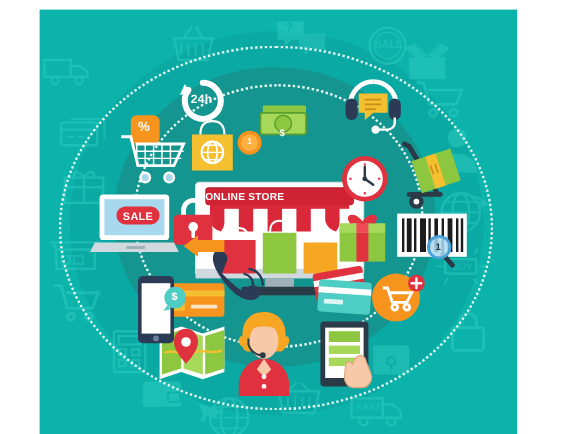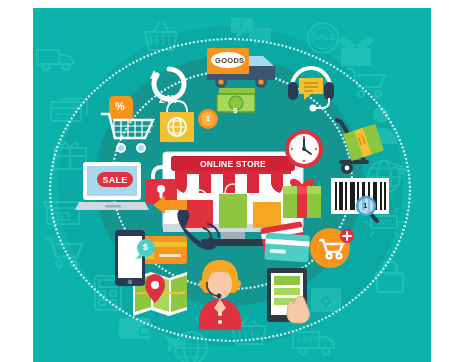--- a/index.html
+++ b/index.html
@@ -236,58 +236,44 @@
         <g fill="#d8283a">
           <path d="M0 0h12v14a13 13 0 0 1-3 9 13 13 0 0 1-9-9z"></path>
           <path d="M24 0h12v23h-12z"></path>
           <path d="M48 0h12v23H48z"></path>
           <path d="M72 0h12v23H72z"></path>
           <path d="M96 0h12v14a13 13 0 0 1-3 9 13 13 0 0 1-9-9z"></path>
         </g>
         <rect x="0" y="0" width="116" height="4" fill="#d8283a"></rect>
       </svg>
 
-      <div style="position:absolute;left:18px;top:20px;width:124px;height:15px;background:#cf2233;border-radius:3px;display:flex;align-items:center;justify-content:center;box-shadow:0 1px 0 rgba(0,0,0,.15) inset;">
+      <div style="position:absolute;left:18px;top:20px;width:124px;height:15px;background:#cf2233;border-radius:3px;display:flex;align-items:center;box-shadow:0 1px 0 rgba(0,0,0,.15) inset;">
         <span id="store-banner-text" class="lbl" style="position:static;">ONLINE STORE</span>
       </div>
 
       <svg style="position:absolute;left:28px;top:52px;" width="106" height="42" viewBox="0 0 106 42">
 
         <path d="M4 12h28v28H4z" fill="#e0313f"></path>
         <path d="M10 12c0-7 3-10 8-10s8 3 8 10" fill="none" stroke="#ffffff" stroke-width="1.6"></path>
 
         <path d="M38 6h28v34H38z" fill="#8dc63f"></path>
         <path d="M44 6c0-7 3-10 8-10s8 3 8 10" fill="none" stroke="#ffffff" stroke-width="1.6"></path>
 
         <path d="M72 14h28v26H72z" fill="#f5a623"></path>
         <path d="M78 14c0-7 3-10 8-10s8 3 8 10" fill="none" stroke="#ffffff" stroke-width="1.6"></path>
       </svg>
     </div>
 
-    <div class="node" style="left:172px;top:36px;">
-      <svg width="78" height="46" viewBox="0 0 78 46">
-        <rect x="2" y="4" width="42" height="28" rx="2" fill="#f7941e"></rect>
-        <path d="M44 12h14l10 9v11H44z" fill="#a8d8ee"></path>
-        <rect x="44" y="22" width="26" height="10" fill="#3b5570"></rect>
-        <rect x="2" y="30" width="68" height="6" fill="#3b5570"></rect>
-        <circle cx="16" cy="38" r="6" fill="#3b5570"></circle>
-          <circle cx="16" cy="38" r="2.6" fill="#f7941e"></circle>
-        <circle cx="56" cy="38" r="6" fill="#3b5570"></circle>
-          <circle cx="56" cy="38" r="2.6" fill="#f7941e"></circle>
-        <ellipse cx="23" cy="16" rx="17" ry="8" fill="#ffffff"></ellipse>
-      </svg>
-      <span id="goods-text" class="lbl" style="left:10px;top:12px;">GOODS</span>
-    </div>
 
     <div class="node" style="left:118px;top:58px;">
       <svg width="36" height="36" viewBox="0 0 36 36">
         <path d="M18 3a15 15 0 1 1-12 6" fill="none" stroke="#ffffff" stroke-width="5" stroke-linecap="round"></path>
         <path d="M3 4l5 8-9 1z" fill="#ffffff"></path>
       </svg>
-      <span id="h24-text" class="lbl" style="left:8px;top:28px;">24h</span>
+      <span id="h24-text" class="lbl" style="left:8px;top:12px;">24h</span>
     </div>
 
     <div class="node" style="left:76px;top:88px;">
       <div style="width:24px;height:24px;background:#f7941e;border-radius:5px;"></div>
       <span id="pct-text" class="lbl" style="left:6px;top:4px;">%</span>
     </div>
 
     <div class="node" style="left:66px;top:100px;">
       <svg width="58" height="48" viewBox="0 0 58 48" fill="none" stroke="#ffffff" stroke-width="2.4">
         <path d="M2 6h8l6 24h30l8-18H14"></path>

